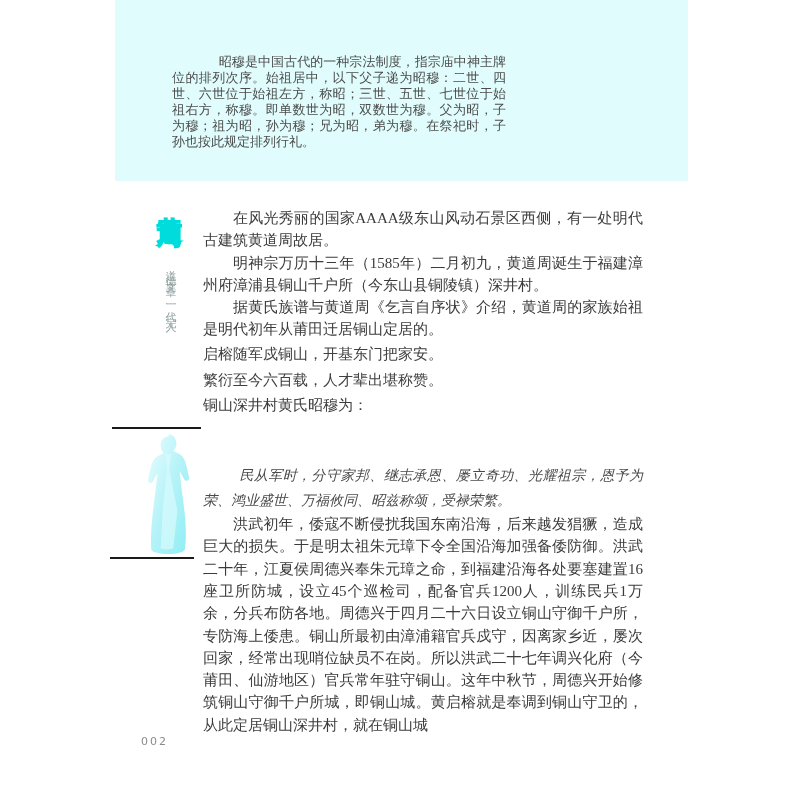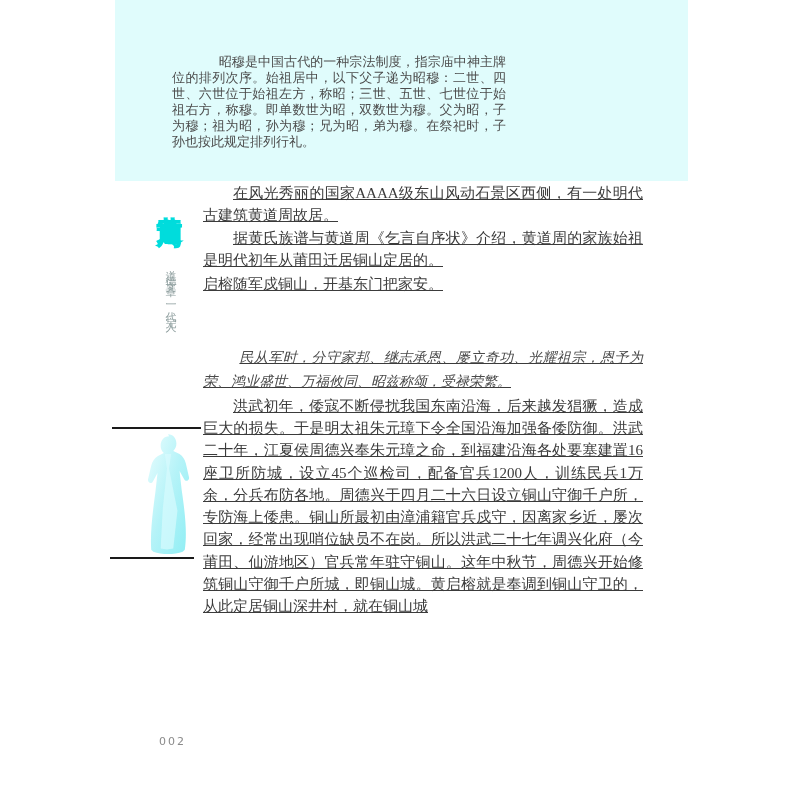--- a/index.html
+++ b/index.html
@@ -59,45 +59,44 @@
   .rule-top { left: 112px; top: 427px; width: 89px; }
   .rule-bottom { left: 110px; top: 557px; width: 84px; }
   .statue {
     position: absolute;
     left: 136px; top: 431px;
     width: 64px; height: 126px;
   }
   
   .body-text {
     position: absolute;
-    left: 203px; top: 182px;
+    left: 203px; top: 207px;
     width: 440px;
     font-size: 15px;
     line-height: 22.3px;
     color: #3b3b3b;
     text-align: justify;
-    text-decoration: underline;
   }
   .body-text p.indent { text-indent: 2em; }
   .poem-line {
     line-height: 26.5px;
     color: #404040;
   }
   .lineage-heading { text-indent: 0; }
   .lineage-poem {
     font-style: italic;
     font-size: 14px;
     color: #4a4a4a;
     text-indent: 2.6em;
     line-height: 24.5px;
     margin-top: 48px;
   }
   .page-number {
     position: absolute;
-    left: 159px; top: 735px;
+    left: 141px; top: 735px;
     font-size: 11px;
     letter-spacing: 2px;
     color: #8a8a8a;
     font-family: "DejaVu Sans", sans-serif;
   }
 </style>
 </head>
 <body>
 
 <div class="canvas">
@@ -126,21 +125,24 @@
       l2 18 c4 27 5 43 3 57 l-2 2 c-8 3 -20 3 -28 0 l-2 -2
       c-1 -15 1 -33 4 -55 l2 -18 -4.4 8 c-1.6 3 -5.2 1 -4.6 -2 l3 -13
       c1 -4 3 -7 6 -9 l6 -3 c-2 -2 -3 -4 -3 -7 0 -5 3 -9 8 -9 z"></path>
     <path fill="#d9fbfd" d="M27 22 l6 0 -2 14 8 40 -4 36 c-4 1 -8 1 -12 0 l2 -38 4 -38 z" opacity="0.7"></path>
   </svg>
 
   <div class="rule rule-bottom"></div>
 
   <div class="body-text">
     <p class="indent">在风光秀丽的国家AAAA级东山风动石景区西侧，有一处明代古建筑黄道周故居。</p>
+    <p class="indent">明神宗万历十三年（1585年）二月初九，黄道周诞生于福建漳州府漳浦县铜山千户所（今东山县铜陵镇）深井村。</p>
     <p class="indent">据黄氏族谱与黄道周《乞言自序状》介绍，黄道周的家族始祖是明代初年从莆田迁居铜山定居的。</p>
     <p class="poem-line">启榕随军戍铜山，开基东门把家安。</p>
+    <p class="poem-line">繁衍至今六百载，人才辈出堪称赞。</p>
+    <p class="lineage-heading">铜山深井村黄氏昭穆为：</p>
     <p class="lineage-poem">民从军时，分守家邦、继志承恩、屡立奇功、光耀祖宗，恩予为荣、鸿业盛世、万福攸同、昭兹称颂，受禄荣繁。</p>
     <p class="indent">洪武初年，倭寇不断侵扰我国东南沿海，后来越发猖獗，造成巨大的损失。于是明太祖朱元璋下令全国沿海加强备倭防御。洪武二十年，江夏侯周德兴奉朱元璋之命，到福建沿海各处要塞建置16座卫所防城，设立45个巡检司，配备官兵1200人，训练民兵1万余，分兵布防各地。周德兴于四月二十六日设立铜山守御千户所，专防海上倭患。铜山所最初由漳浦籍官兵戍守，因离家乡近，屡次回家，经常出现哨位缺员不在岗。所以洪武二十七年调兴化府（今莆田、仙游地区）官兵常年驻守铜山。这年中秋节，周德兴开始修筑铜山守御千户所城，即铜山城。黄启榕就是奉调到铜山守卫的，从此定居铜山深井村，就在铜山城</p>
   </div>
 
   <div class="page-number">002</div>
 
 </div>
 
 </body></html>

